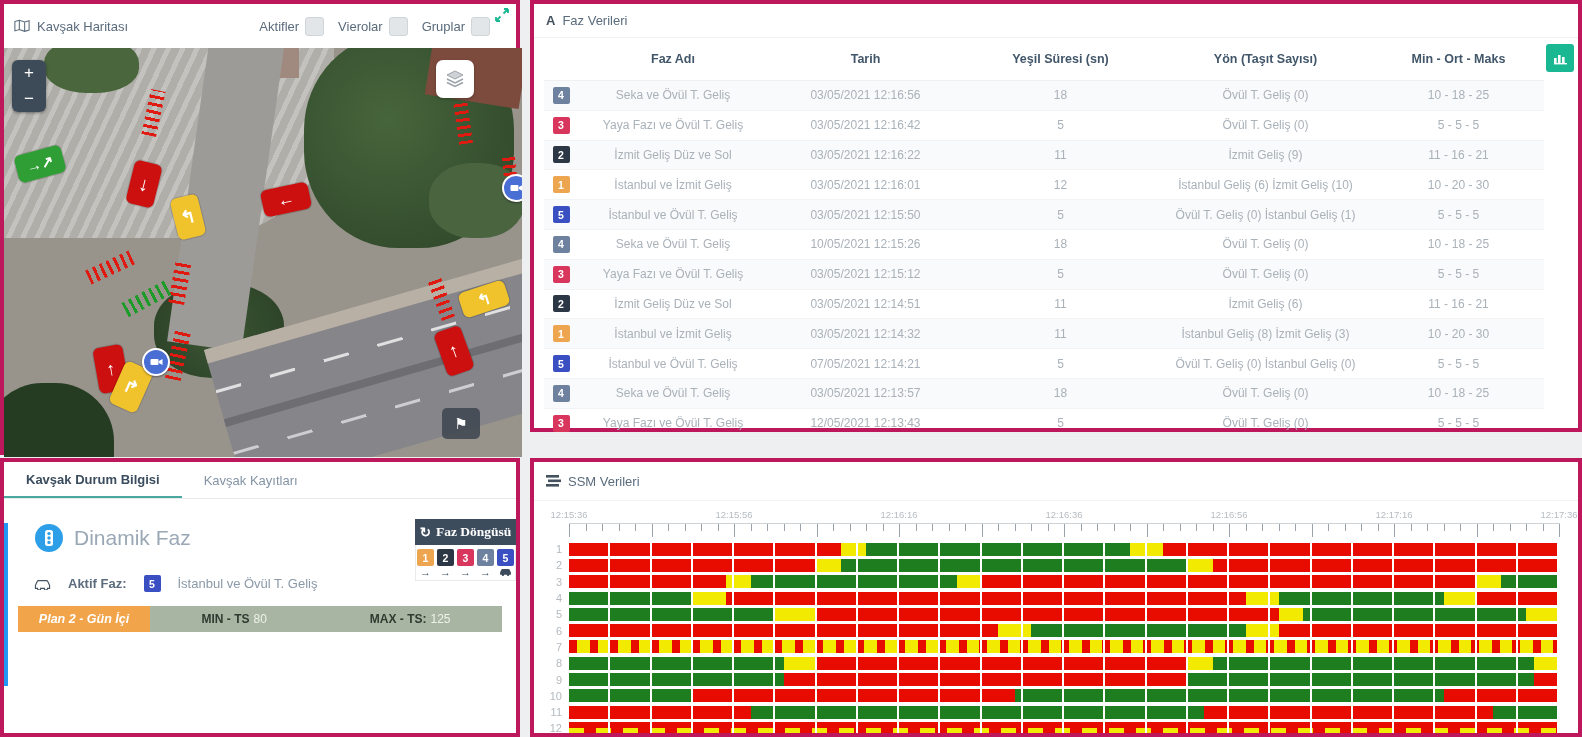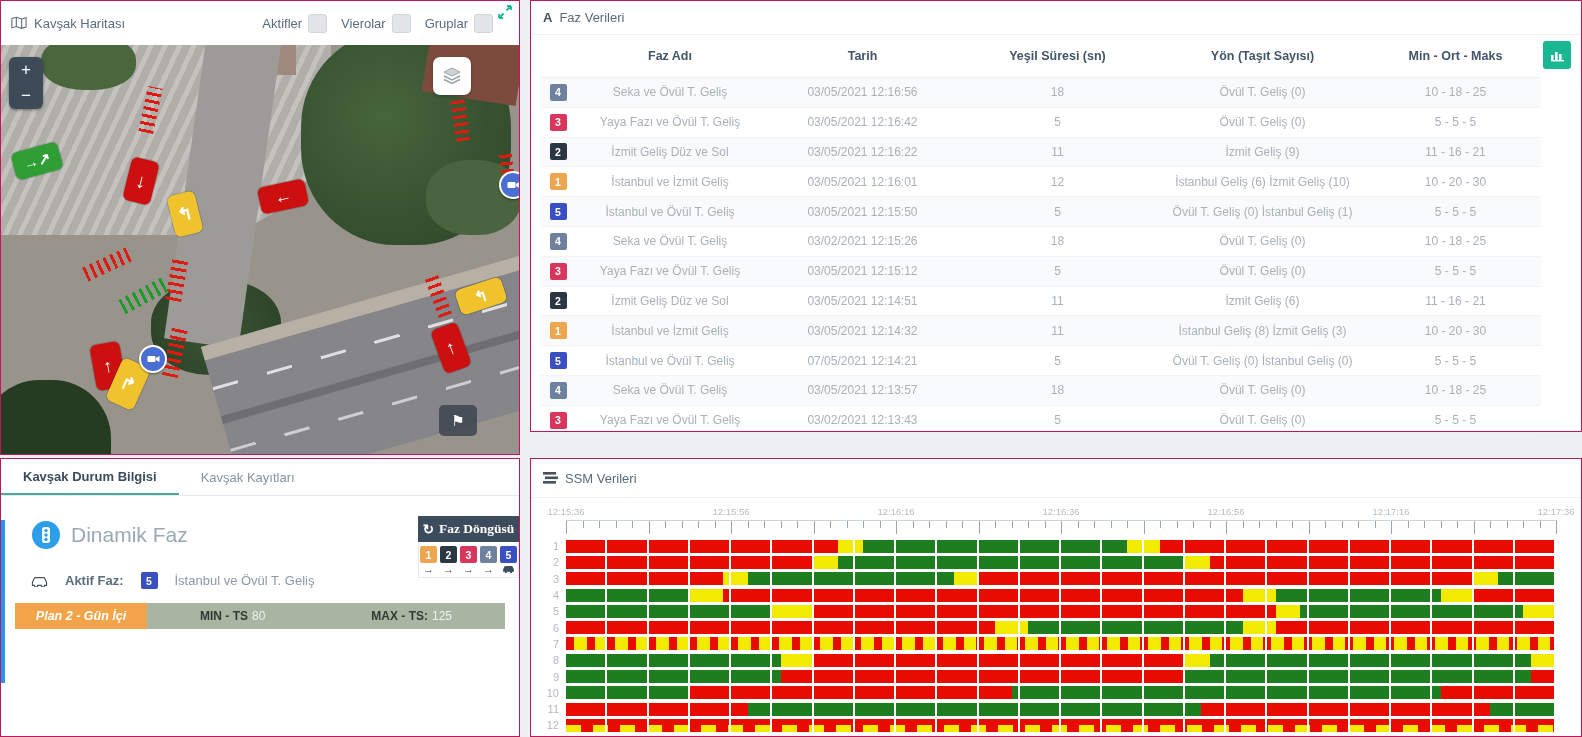--- a/index.html
+++ b/index.html
@@ -1,17 +1,17 @@
 <!DOCTYPE html>
 <html><head>
 <meta charset="utf-8">
 <style>
   html,body{margin:0;padding:0;}
   body{width:1582px;height:737px;background:#edeff1;font-family:"Liberation Sans",sans-serif;overflow:hidden;position:relative;}
-  .panel{position:absolute;background:#fff;border:1px solid #be185d;box-sizing:border-box;}
+  .panel{position:absolute;background:#fff;border:4px solid #be185d;box-sizing:border-box;}
   
   #map-panel{left:0;top:0;width:520px;height:455px;}
   #map-header{height:44px;display:flex;align-items:center;padding:0 10px;position:relative;}
   #map-title{color:#5a6b7c;font-size:13px;margin-left:7px;}
   #map-toggles{margin-left:auto;display:flex;align-items:center;gap:14px;margin-right:16px;}
   .toggle-group{display:flex;align-items:center;gap:6px;}
   .toggle-label{color:#5a6b7c;font-size:13px;}
   .toggle-box{width:17px;height:17px;border-radius:3px;background:#e2e6e9;border:1px solid #cfd5d9;cursor:pointer;}
   #expand-icon{position:absolute;top:3px;right:6px;}
   #map-body{position:absolute;left:0;top:44px;width:518px;height:409px;background:#98948c;overflow:hidden;}
@@ -252,21 +252,21 @@
         <span class="cell"><span class="pbadge" style="background:#3a4fc1">5</span></span>
         <span class="cell">İstanbul ve Övül T. Geliş</span>
         <span class="cell">03/05/2021 12:15:50</span>
         <span class="cell">5</span>
         <span class="cell">Övül T. Geliş (0) İstanbul Geliş (1)</span>
         <span class="cell">5 - 5 - 5</span>
       </div>
       <div class="trow">
         <span class="cell"><span class="pbadge" style="background:#6e82a0">4</span></span>
         <span class="cell">Seka ve Övül T. Geliş</span>
-        <span class="cell">03/02/2021 12:15:26</span>
+        <span class="cell">10/05/2021 12:15:26</span>
         <span class="cell">18</span>
         <span class="cell">Övül T. Geliş (0)</span>
         <span class="cell">10 - 18 - 25</span>
       </div>
       <div class="trow alt">
         <span class="cell"><span class="pbadge" style="background:#d9365e">3</span></span>
         <span class="cell">Yaya Fazı ve Övül T. Geliş</span>
         <span class="cell">03/05/2021 12:15:12</span>
         <span class="cell">5</span>
         <span class="cell">Övül T. Geliş (0)</span>
@@ -300,21 +300,21 @@
         <span class="cell"><span class="pbadge" style="background:#6e82a0">4</span></span>
         <span class="cell">Seka ve Övül T. Geliş</span>
         <span class="cell">03/05/2021 12:13:57</span>
         <span class="cell">18</span>
         <span class="cell">Övül T. Geliş (0)</span>
         <span class="cell">10 - 18 - 25</span>
       </div>
       <div class="trow">
         <span class="cell"><span class="pbadge" style="background:#d9365e">3</span></span>
         <span class="cell">Yaya Fazı ve Övül T. Geliş</span>
-        <span class="cell">03/02/2021 12:13:43</span>
+        <span class="cell">12/05/2021 12:13:43</span>
         <span class="cell">5</span>
         <span class="cell">Övül T. Geliş (0)</span>
         <span class="cell">5 - 5 - 5</span>
       </div>
     </div>
 </section>
 
 <section class="panel" id="status-panel">
   <div id="tabs">
     <div class="tab active">Kavşak Durum Bilgisi</div>

